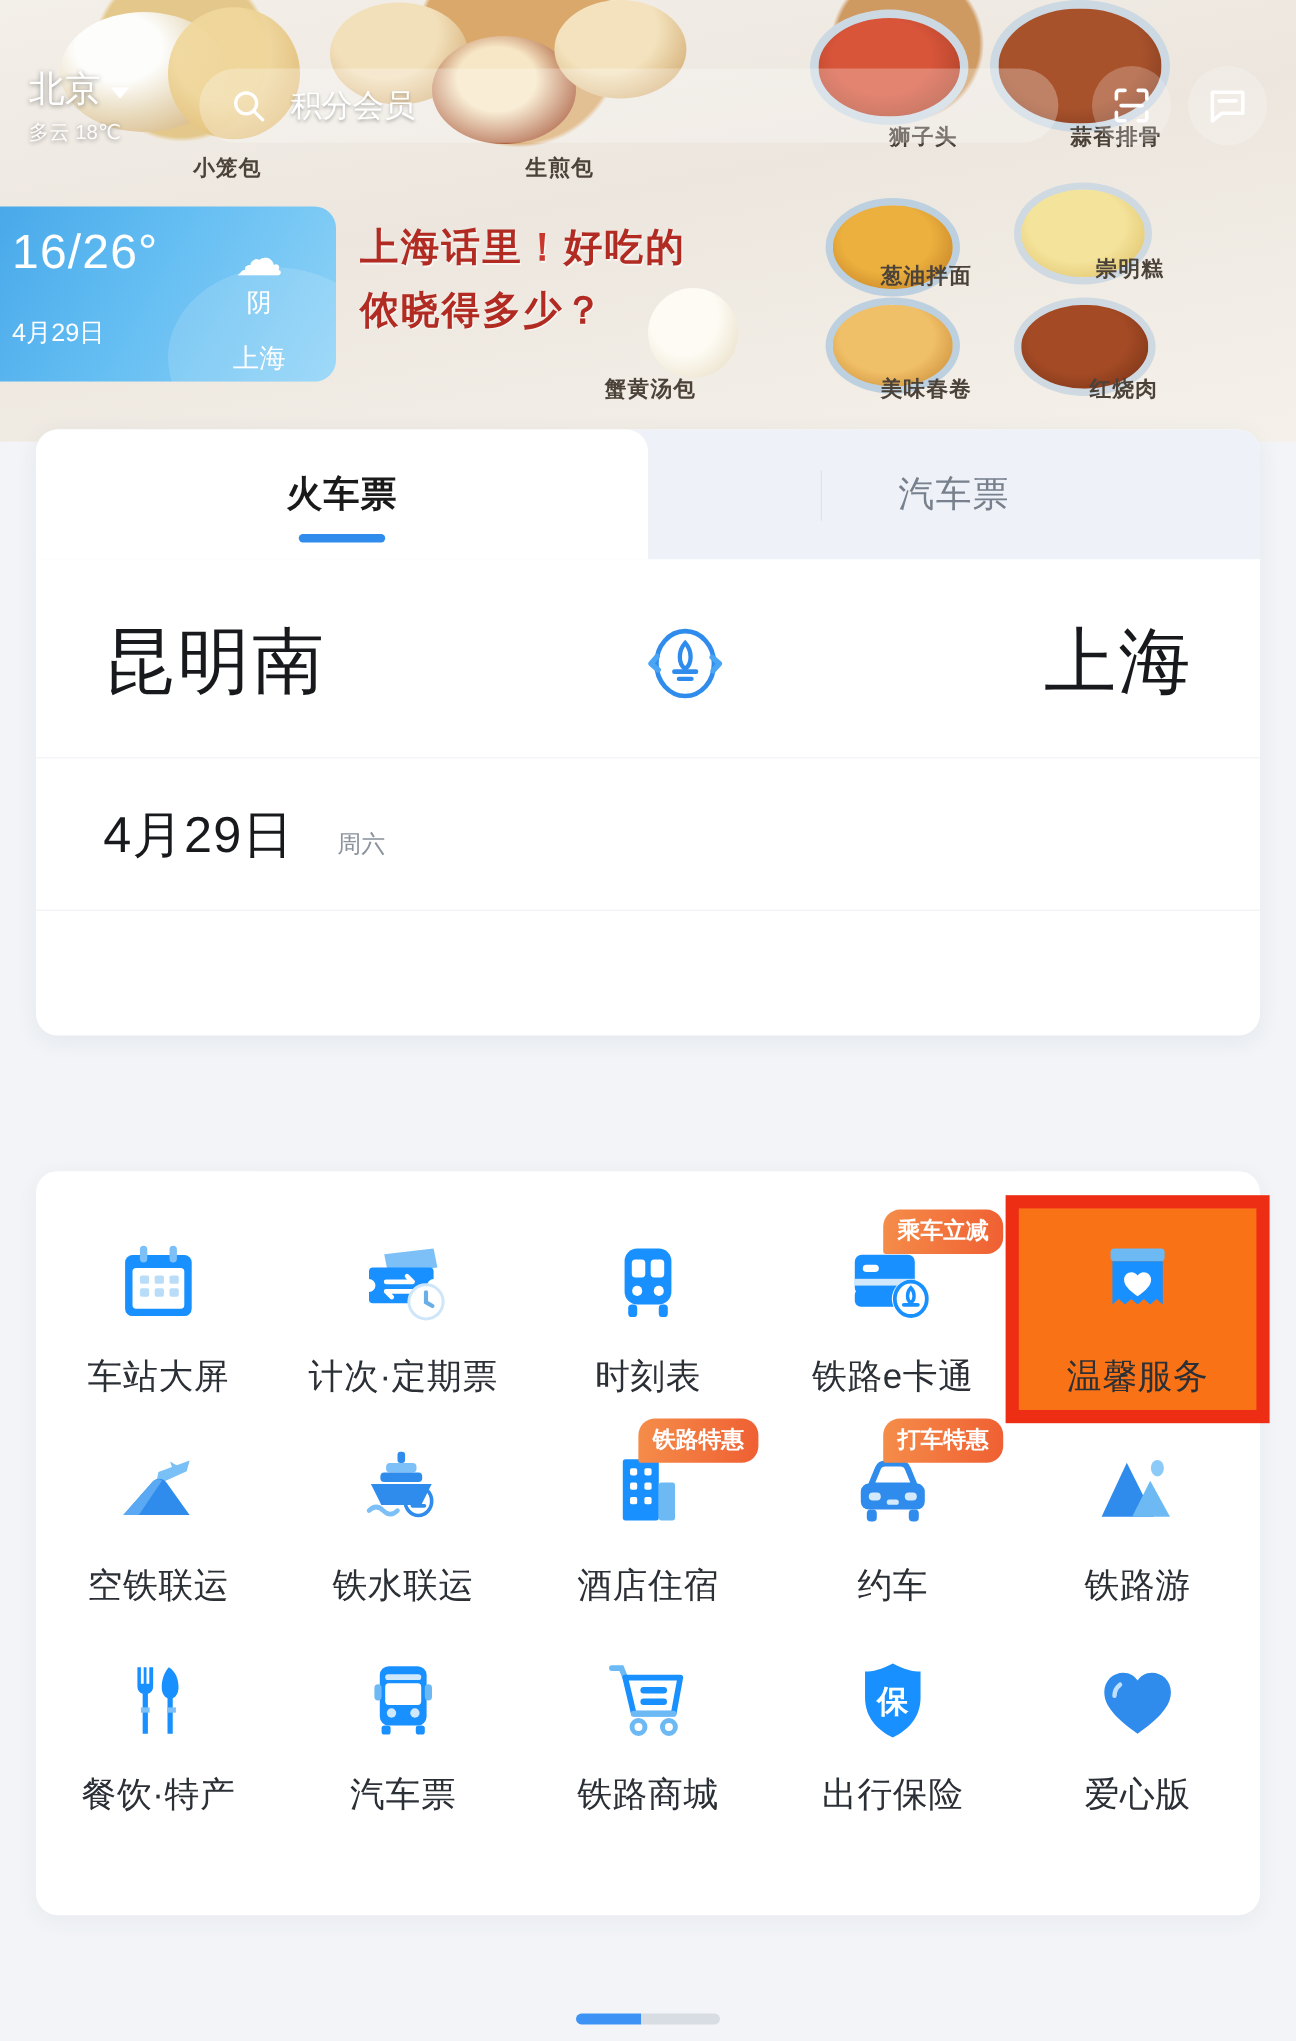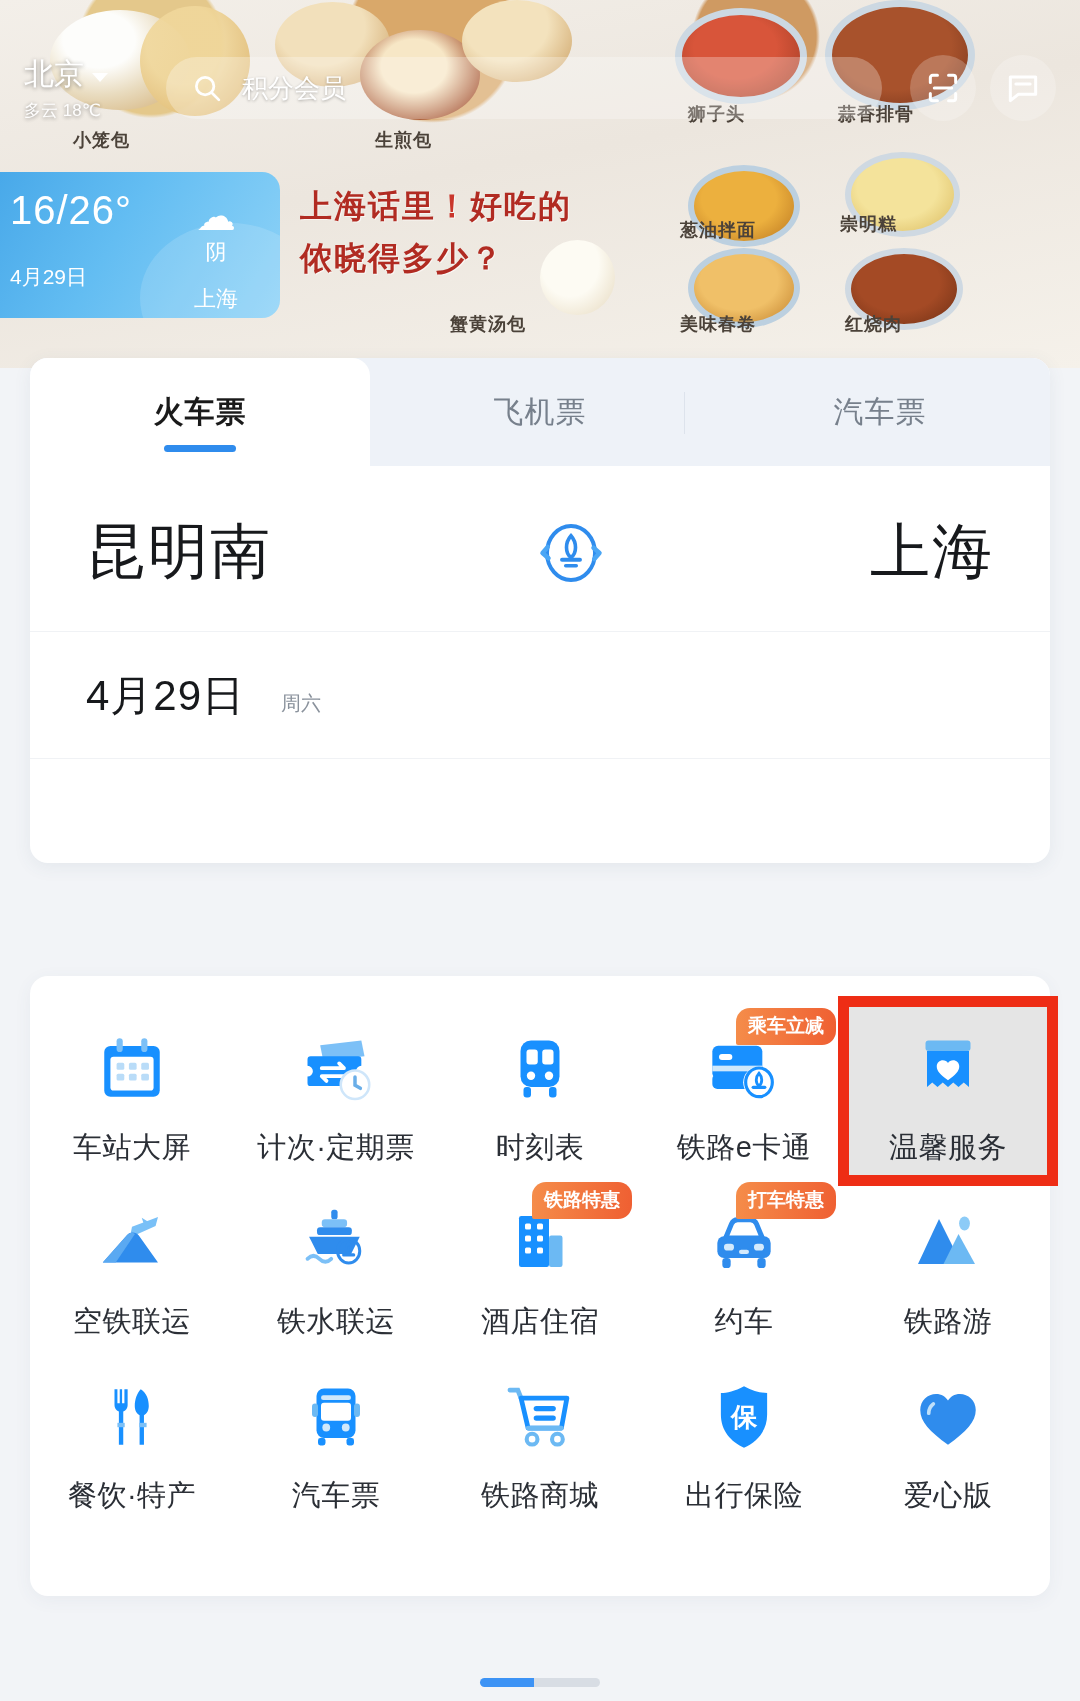--- a/index.html
+++ b/index.html
@@ -31,21 +31,21 @@
   .p5 { left: 675px; top: 8px;   width: 132px; height: 96px;  background: radial-gradient(ellipse at 45% 40%, #d8553a 0 45%, #9b3a22 100%); border: 7px solid #ccd8e2;}
   .p6 { left: 825px; top: 0px;   width: 150px; height: 110px; background: radial-gradient(ellipse at 45% 40%, #a8522c 0 55%, #73331a 100%); border: 7px solid #ccd8e2;}
   .p7 { left: 688px; top: 165px; width: 112px; height: 82px;  background: radial-gradient(ellipse at 45% 40%, #ecb03e 0 48%, #b8741f 100%); border: 6px solid #bcd0e0;}
   .p8 { left: 845px; top: 152px; width: 115px; height: 85px;  background: radial-gradient(ellipse at 45% 40%, #f4e39b 0 50%, #d9b85c 100%); border: 6px solid #cfd9e2;}
   .p9 { left: 688px; top: 248px; width: 112px; height: 80px;  background: radial-gradient(ellipse at 45% 40%, #f0c068 0 50%, #c07f2a 100%); border: 6px solid #bcd0e0;}
   .p10{ left: 845px; top: 248px; width: 118px; height: 82px;  background: radial-gradient(ellipse at 45% 40%, #a44a25 0 50%, #6e2f14 100%); border: 6px solid #cfd9e2;}
   .p11{ left: 540px; top: 240px; width: 75px;  height: 75px;  background: radial-gradient(ellipse at 40% 32%, #fdfbf3 0 45%, #e5d8bd 100%); }
 
   .plate-cap {
     position: absolute; color: #4b4239; font-size: 18px; font-weight: 700;
-    letter-spacing: 1px; text-align: left; white-space: nowrap;
+    letter-spacing: 1px; text-align: right; white-space: nowrap;
   }
 
   .hero-title {
     position: absolute; left: 300px; top: 180px; width: 420px;
     color: #b12b22; font-weight: 800; font-size: 32px; line-height: 52px;
     letter-spacing: 2px; text-shadow: 1px 1px 0 rgba(255,255,255,.6);
   }
   .hero-title .ex { color: #c9372c; }
 
   
@@ -138,21 +138,21 @@
   }
   .cell-ico { width: 86px; height: 86px; display: flex; align-items: center; justify-content: center; }
   .cell-label { margin-top: 16px; font-size: 29px; color: #2b2f36; letter-spacing: .5px; white-space: nowrap; }
   .badge {
     position: absolute; top: 4px; left: 50%; transform: translateX(-8px);
     background: linear-gradient(95deg, #f58d4a, #ef5f32);
     color: #fff; font-size: 19px; padding: 5px 12px 6px 12px;
     border-radius: 14px 14px 14px 2px; white-space: nowrap; z-index: 3;
     font-weight: 700;
   }
-  .cell.highlight { outline: 11px solid #ee2d15; outline-offset: -3px; background: #e5e5e5; z-index: 2; }
+  .cell.highlight { outline: 11px solid #ee2d15; outline-offset: -3px; background: #f97316; z-index: 2; }
 
   
   .home-ind {
     position: absolute; left: 50%; transform: translateX(-50%); bottom: 14px;
     width: 120px; height: 9px; border-radius: 5px;
     background: linear-gradient(90deg, #3d93f5 0 45%, #d8dde4 45% 100%);
   }
 </style>
 </head>
 <body>
@@ -166,21 +166,21 @@
     <div class="plate p3"></div>
     <div class="plate p4"></div>
     <div class="plate p5"></div>
     <div class="plate p6"></div>
     <div class="plate p7"></div>
     <div class="plate p8"></div>
     <div class="plate p9"></div>
     <div class="plate p10"></div>
     <div class="plate p11"></div>
 
-    <div class="plate-cap" style="left:73px;top:128px;width:120px">小笼包</div>
+    <div class="plate-cap" style="left:98px;top:128px;width:120px">小笼包</div>
     <div class="plate-cap" style="left:375px;top:128px;width:120px">生煎包</div>
     <div class="plate-cap" style="left:688px;top:102px;width:110px">狮子头</div>
     <div class="plate-cap" style="left:838px;top:102px;width:130px">蒜香排骨</div>
     <div class="plate-cap" style="left:680px;top:218px;width:130px">葱油拌面</div>
     <div class="plate-cap" style="left:840px;top:212px;width:130px">崇明糕</div>
     <div class="plate-cap" style="left:450px;top:312px;width:130px">蟹黄汤包</div>
     <div class="plate-cap" style="left:680px;top:312px;width:130px">美味春卷</div>
     <div class="plate-cap" style="left:845px;top:312px;width:120px">红烧肉</div>
 
     <div class="hero-title">
@@ -231,23 +231,20 @@
       <div class="wcloud">☁</div>
       <div class="wdesc">阴</div>
       <div class="wcity">上海</div>
     </div>
   </div>
 
   <div class="card card-search">
     <div class="tabs">
       <div class="tab active">
         <span>火车票</span>
-      </div>
-      <div class="tab">
-        <span>飞机票</span>
       </div>
       <div class="tab-div" style="left:654px"></div>
       <div class="tab">
         <span>汽车票</span>
       </div>
     </div>
 
     <div class="stations">
       <div class="station">昆明南</div>
       <svg class="swap" viewBox="0 0 48 48">

